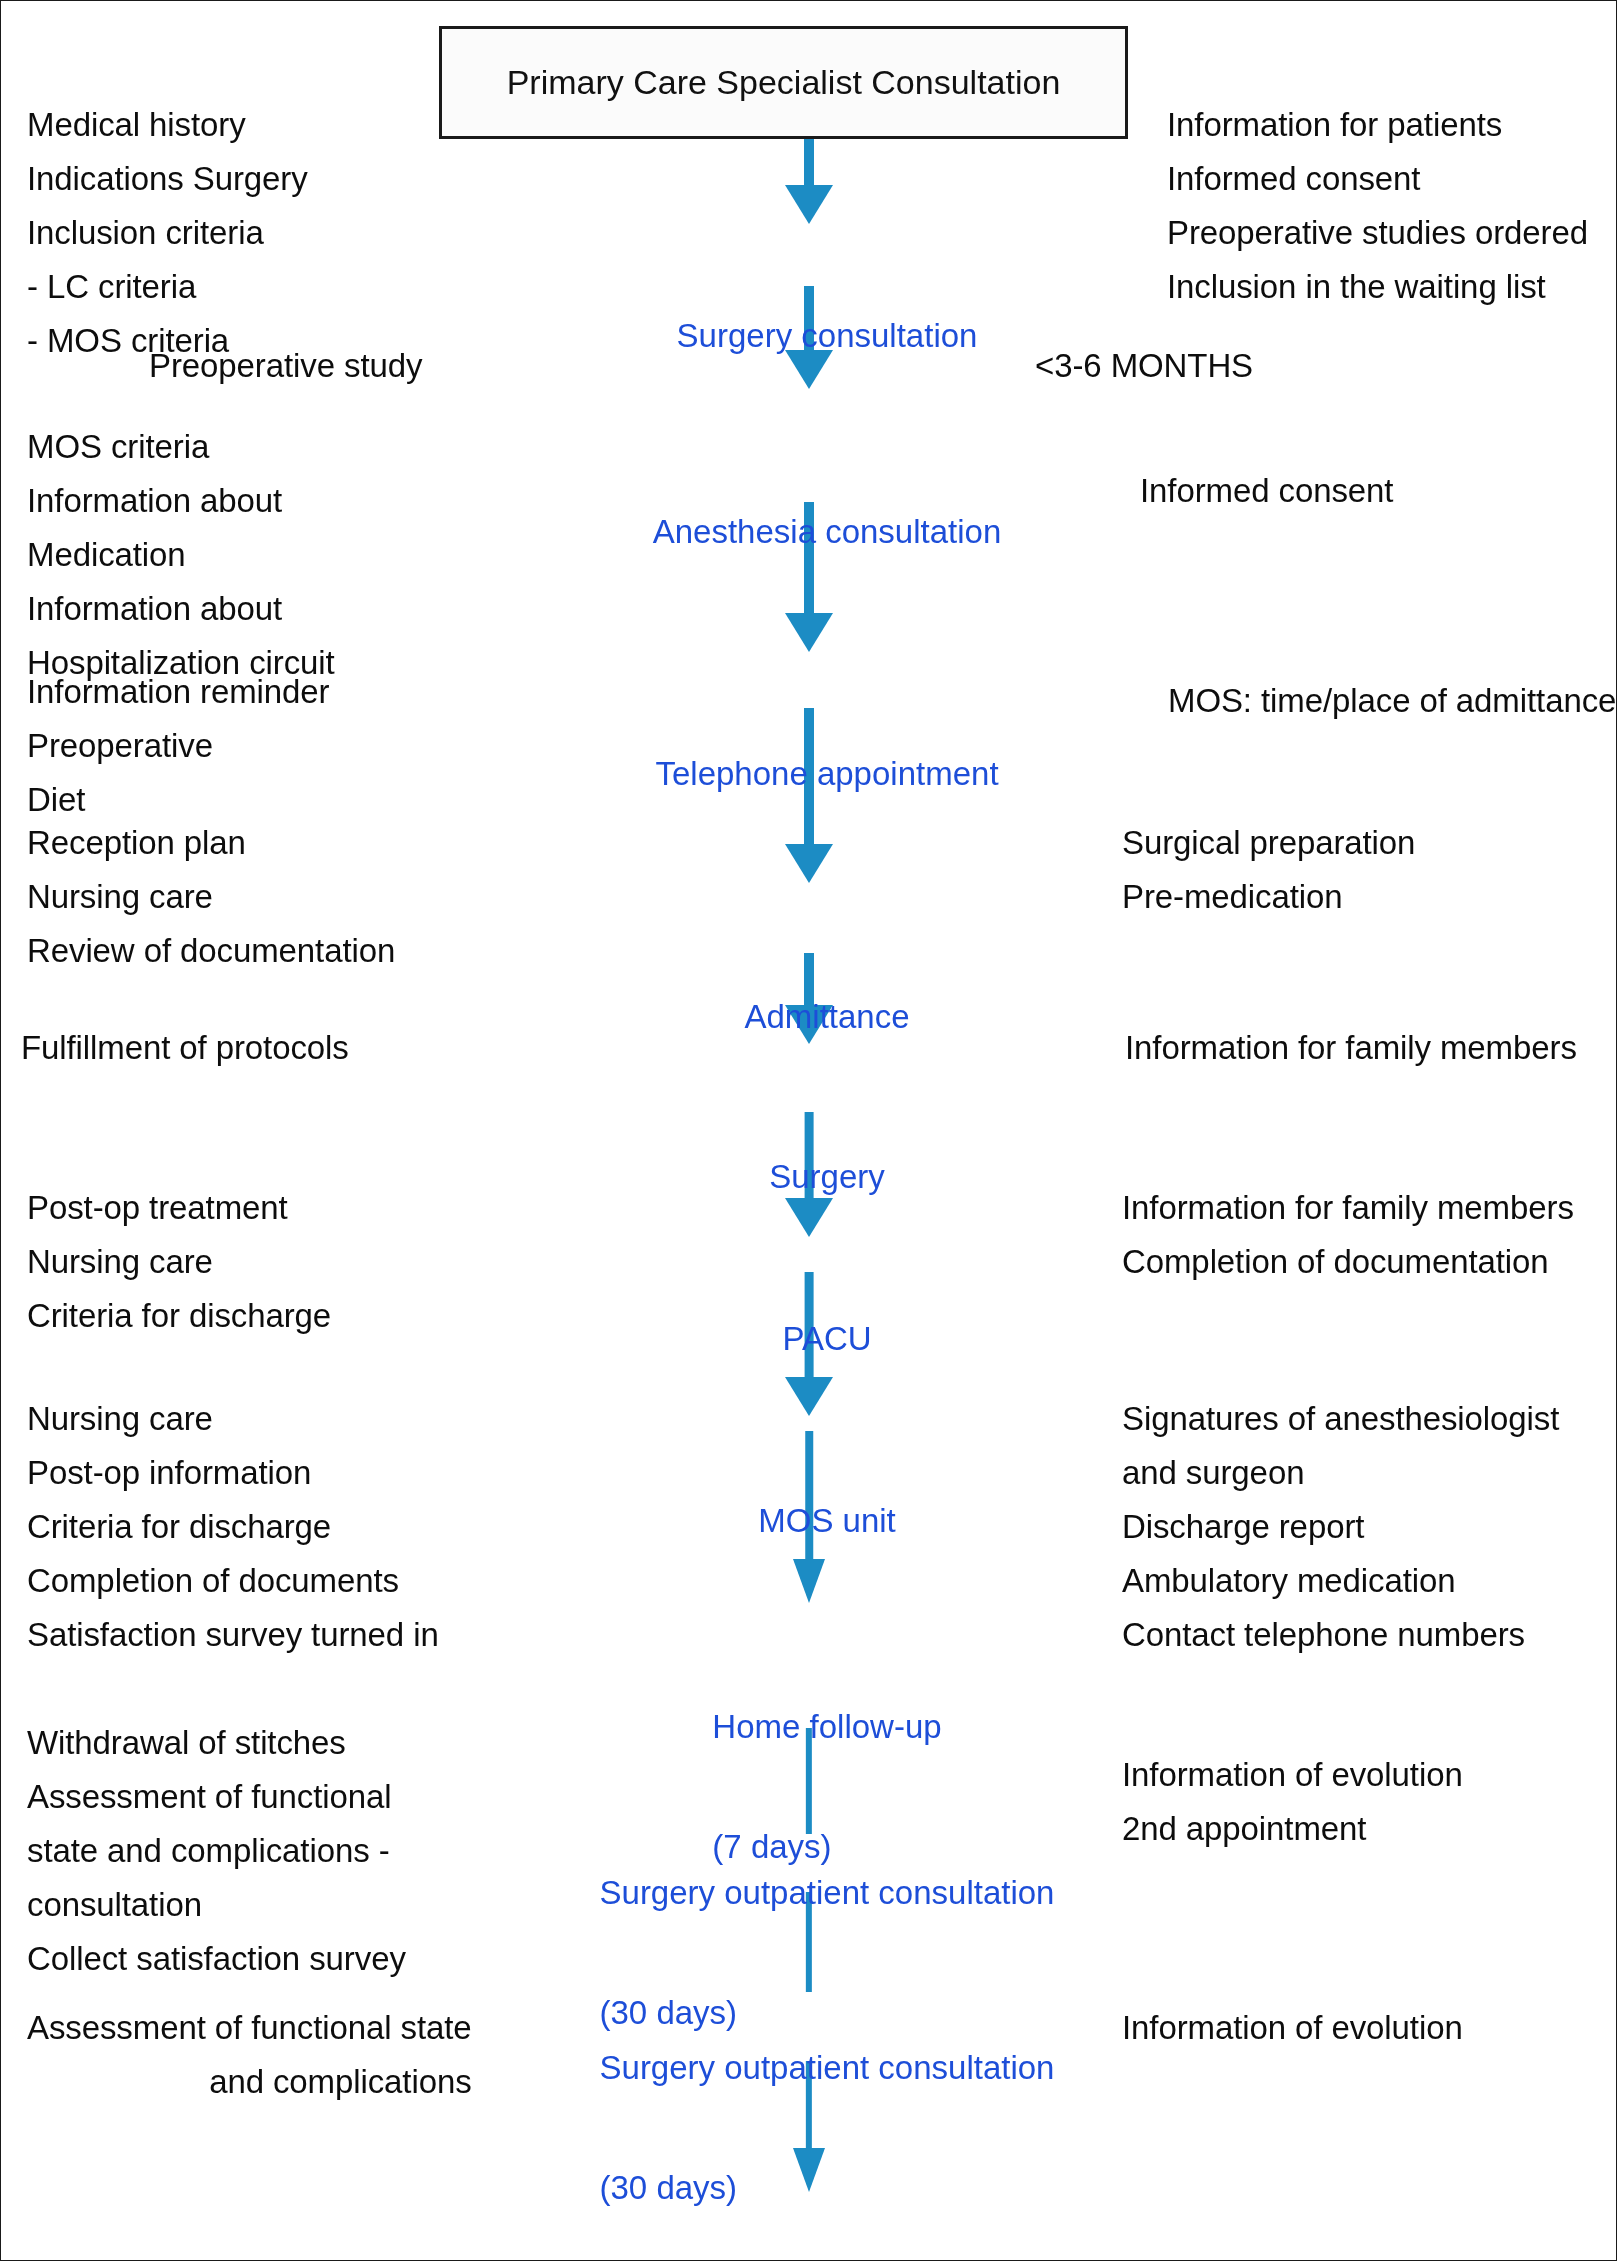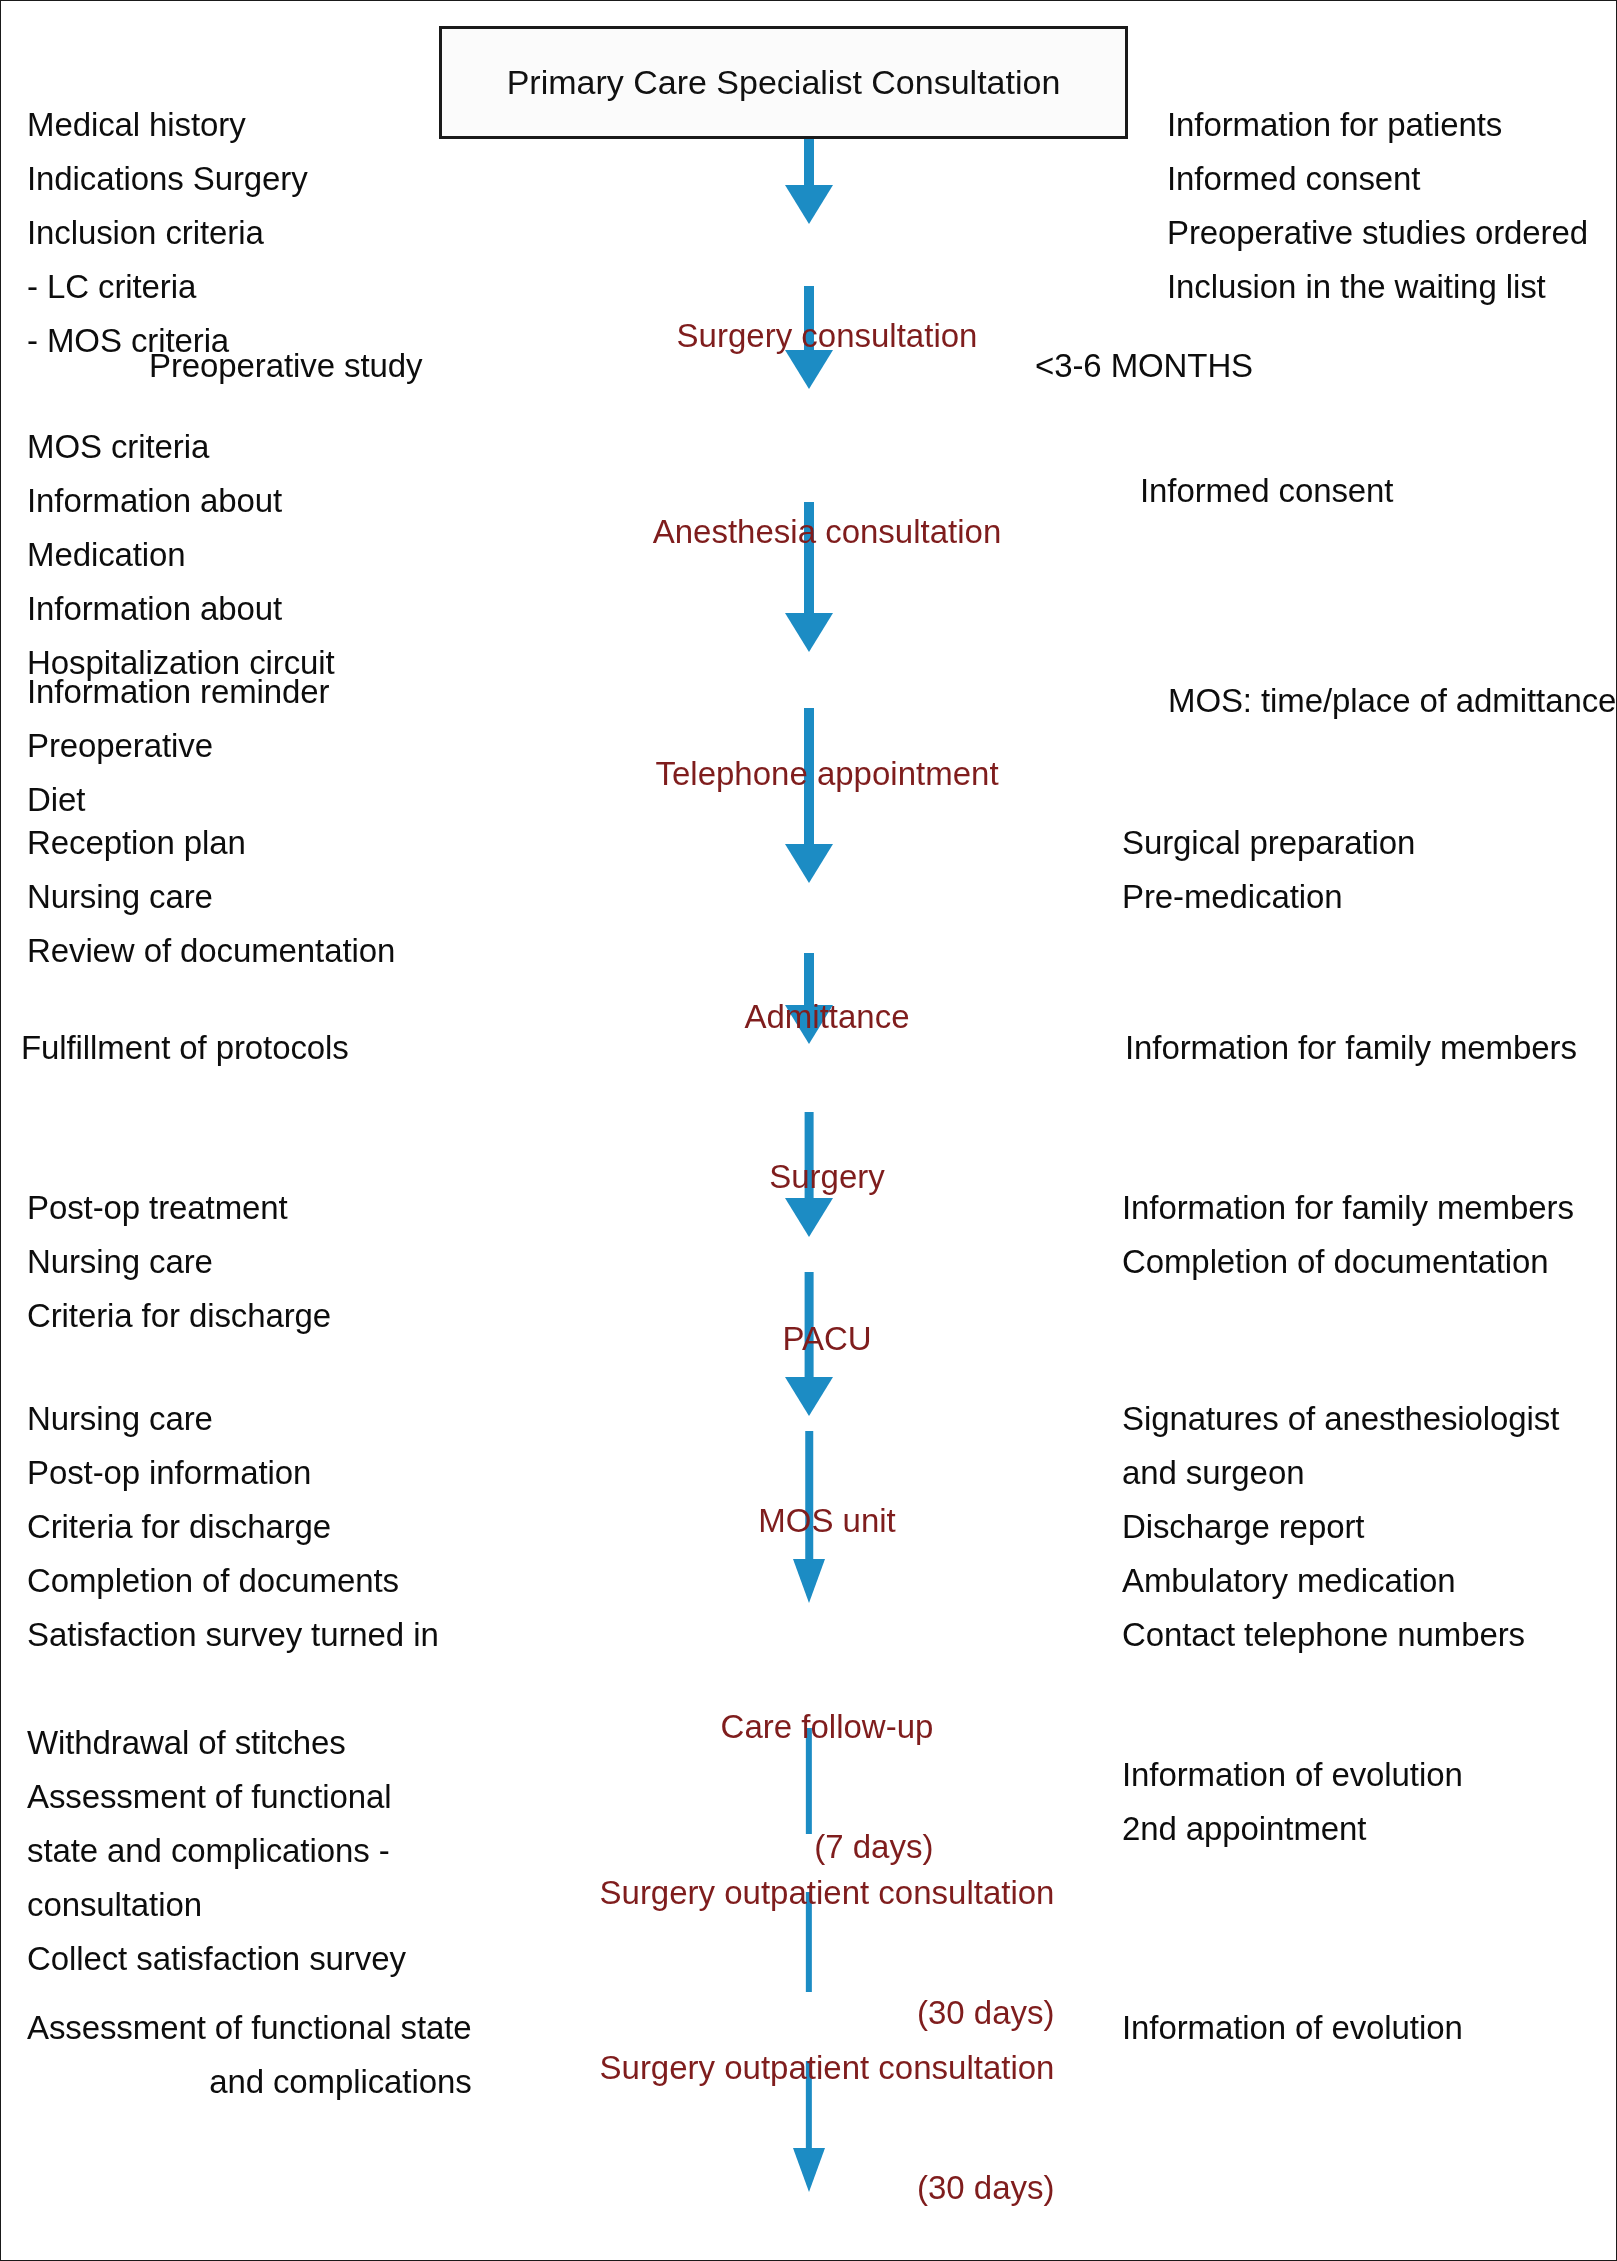--- a/index.html
+++ b/index.html
@@ -49,25 +49,25 @@
     font-size: 34px;
     line-height: 41px;
     white-space: pre;
     color: #111111;
   }
 
   
   .node {
     position: absolute;
     transform: translateX(-50%);
-    text-align: right;
+    text-align: left;
     font-size: 33px;
     line-height: 40px;
     white-space: pre;
-    color: #7f1d1d;
+    color: #1d4ed8;
   }
 
   
   .conn {
     position: absolute;
     transform: translateX(-50%);
   }
   .conn .shaft {
     position: absolute;
     left: 50%;
@@ -178,21 +178,21 @@
 
   <div class="node" style="left:826px; top:1238px;">
     <div>PACU</div>
   </div>
 
   <div class="node" style="left:826px; top:1420px;">
     <div>MOS unit</div>
   </div>
 
   <div class="node" style="left:826px; top:1626px;">
-    <div>Care follow-up</div>
+    <div>Home follow-up</div>
     <div>(7 days)</div>
   </div>
 
   <div class="node" style="left:826px; top:1792px;">
     <div>Surgery outpatient consultation</div>
     <div>(30 days)</div>
   </div>
 
   <div class="node" style="left:826px; top:1967px;">
     <div>Surgery outpatient consultation</div>

